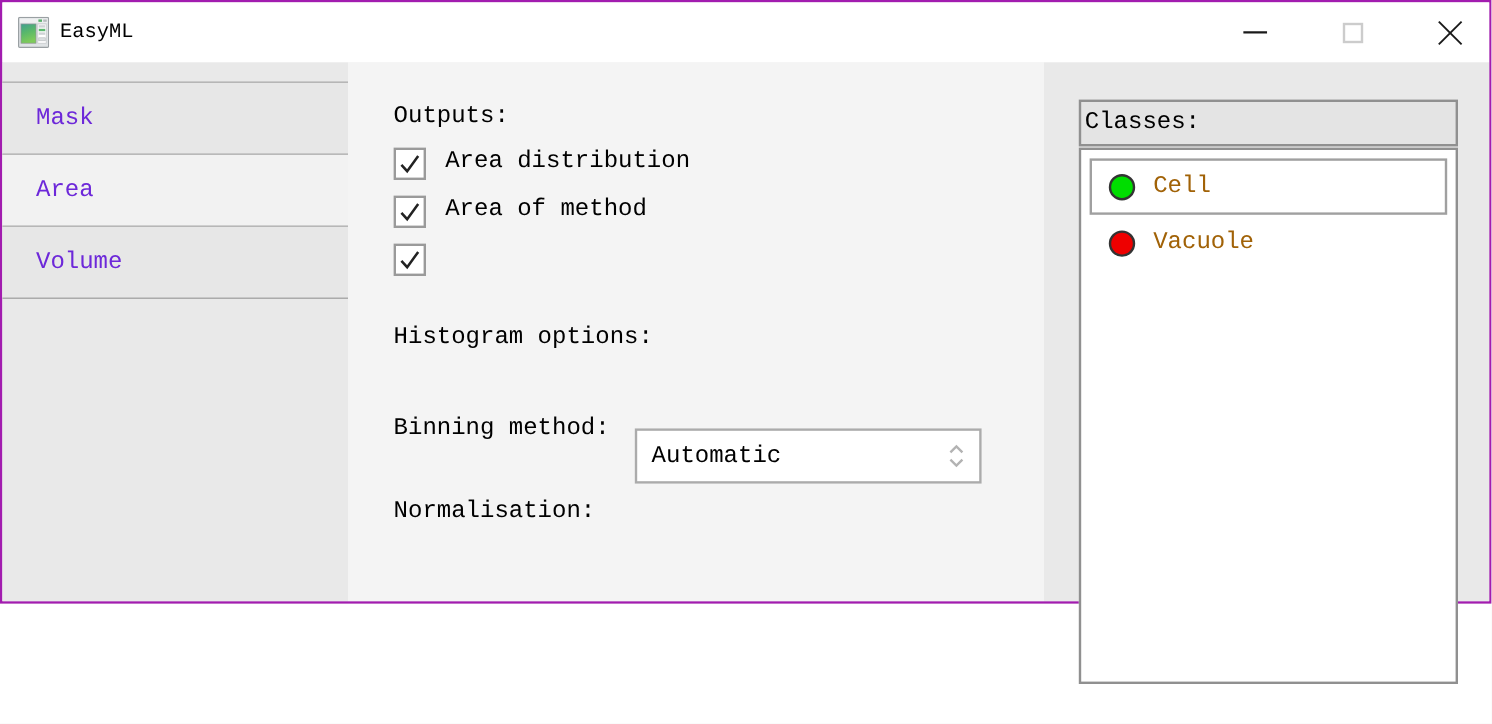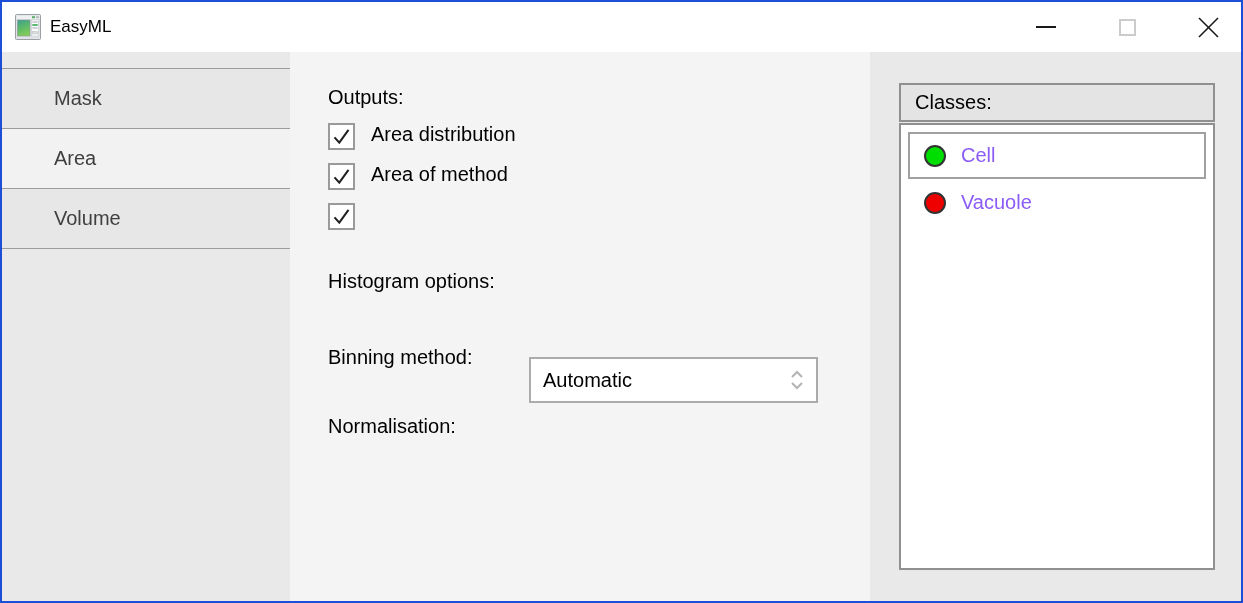--- a/index.html
+++ b/index.html
@@ -1,23 +1,23 @@
 <!DOCTYPE html>
 <html><head>
 <meta charset="utf-8">
 <style>
   * { box-sizing: border-box; margin: 0; padding: 0; }
   html, body { width: 1243px; height: 603px; overflow: hidden; }
   body { font-family: "Liberation Sans", sans-serif; color: #111; }
 
   .window {
-    width: 1243px; height: 603px;
-    border: 2px solid #1d4ed8;
+    width: 1243px; height: 503px;
+    border: 2px solid #a21caf;
     background: #f4f4f4;
-    display: flex; flex-direction: column;
+    display: flex; flex-direction: column; font-family: Liberation Mono, monospace;
   }
 
   
   .titlebar {
     height: 50px; background: #ffffff;
     display: flex; align-items: center;
     padding-left: 13px; flex: 0 0 auto;
   }
   .app-icon { width: 26px; height: 26px; margin-right: 9px; flex: 0 0 auto; }
   .win-title { font-size: 17px; color: #000; }
@@ -30,21 +30,21 @@
   .max-square { width: 17px; height: 17px; border: 2px solid #cccccc; }
 
   
   .body-row { flex: 1 1 auto; display: flex; min-height: 0; }
 
   
   .sidebar { width: 288px; background: #e9e9e9; flex: 0 0 auto; }
   .tabs { margin-top: 16px; border-top: 1px solid #9c9c9c; }
   .tab {
     height: 60px; display: flex; align-items: center;
-    padding-left: 52px; font-size: 20px; color: #404040;
+    padding-left: 28px; font-size: 20px; color: #6d28d9;
     border-bottom: 1px solid #9c9c9c; background: #e7e7e7;
   }
   .tab.selected { background: #f2f2f2; }
 
   
   .content { width: 580px; flex: 0 0 auto; background: #f4f4f4; padding: 34px 0 0 38px; }
   .section-label { font-size: 20px; color: #000; margin-bottom: 14px; }
   .cb-row { display: flex; margin-bottom: 13px; }
   .checkbox {
     width: 27px; height: 27px; background: #fff; border: 2px solid #9a9a9a;
@@ -59,36 +59,36 @@
     width: 289px; height: 46px; background: #ffffff; border: 2px solid #ababab;
     display: flex; align-items: center; padding: 0 10px 0 12px; margin-top: 46px;
   }
   .combo-value { font-size: 20px; color: #000; flex: 1 1 auto; }
   .combo-arrows { width: 18px; height: 24px; flex: 0 0 auto; }
 
   
   .right-pane { flex: 1 1 auto; background: #e9e9e9; padding: 31px 0 0 29px; }
   .classes-header {
     width: 316px; height: 39px; background: #e4e4e4; border: 2px solid #909090;
-    font-size: 20px; color: #000; display: flex; align-items: center; padding-left: 14px;
+    font-size: 20px; color: #000; display: flex; align-items: center; padding-left: 3px;
   }
   .classes-list {
     width: 316px; height: 447px; background: #ffffff; border: 2px solid #909090;
     margin-top: 1px; padding: 7px 7px 0 7px;
   }
   .class-item {
     height: 47px; display: flex; align-items: center; padding-left: 14px;
     border: 2px solid transparent;
   }
   .class-item.selected { border-color: #a0a0a0; }
   .class-dot {
     width: 22px; height: 22px; border-radius: 50%; border: 2px solid #333;
     flex: 0 0 auto;
   }
-  .class-label { font-size: 20px; color: #8b5cf6; margin-left: 15px; }
+  .class-label { font-size: 20px; color: #a16207; margin-left: 15px; }
 </style>
 </head>
 <body>
 
 <div class="window">
 
   <div class="titlebar">
     <div class="app-icon">
       <svg viewBox="0 0 26 26" width="26" height="26">
         <defs>

